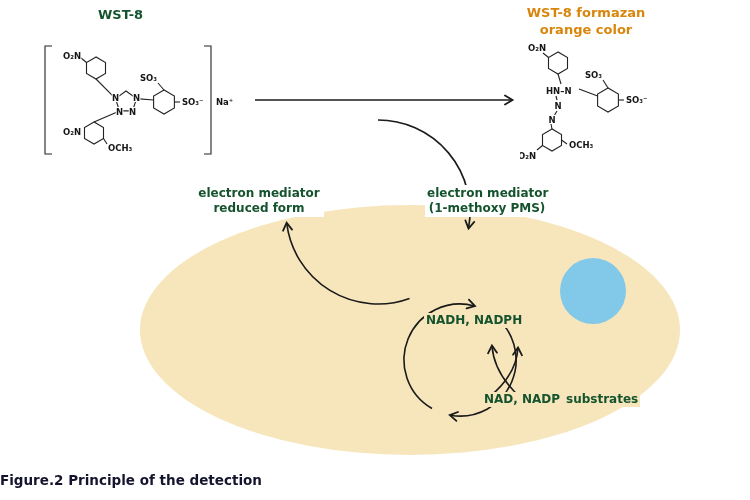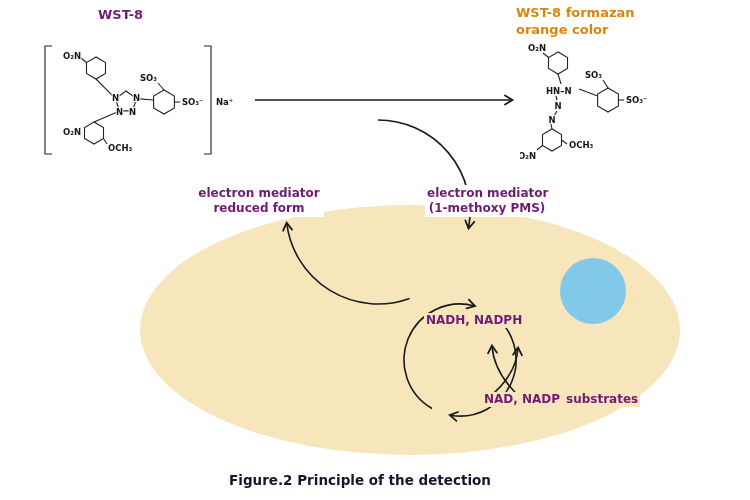--- a/index.html
+++ b/index.html
@@ -1,29 +1,29 @@
 <!DOCTYPE html>
 <html><head>
 <meta charset="utf-8">
 <style>
   html,body{margin:0;padding:0;background:#fff;}
   .stage{position:relative;width:750px;height:500px;background:#fff;
          font-family:"DejaVu Sans",sans-serif;overflow:hidden;}
-  .lbl{position:absolute;font-weight:bold;color:#701a75;line-height:1.25;white-space:nowrap;}
+  .lbl{position:absolute;font-weight:bold;color:#14532d;line-height:1.25;white-space:nowrap;}
   .hdr{font-size:13px;}
-  .formazan-hdr{color:#D8860B;text-align:left;width:140px;white-space:normal;line-height:1.3;}
+  .formazan-hdr{color:#D8860B;text-align:center;width:140px;white-space:normal;line-height:1.3;}
   .med{font-size:12px;text-align:center;background:#ffffff;padding:1px 2px;}
   .cell-ellipse{position:absolute;left:140px;top:205px;width:540px;height:250px;
                 border-radius:50%;background:#F7E6BC;}
   .nucleus{position:absolute;left:560px;top:258px;width:66px;height:66px;
            border-radius:50%;background:#82C8E8;}
   .viable{font-size:22px;color:#E18A00;letter-spacing:.5px;}
   .inner-lbl{font-size:12px;}
   .mask{background:#F7E6BC;padding:0 2px;}
-  .caption{font-size:13.5px;color:#14142e;text-align:center;width:720px;left:0;}
+  .caption{font-size:13.5px;color:#14142e;text-align:left;width:720px;left:0;}
   svg{position:absolute;}
   .overlay{left:0;top:0;}
   .chem text{font-size:8.5px;font-weight:bold;fill:#151515;
              paint-order:stroke;stroke:#ffffff;stroke-width:2px;}
   .chem .ring{fill:none;stroke:#222;stroke-width:1.1;}
   .chem .bond{stroke:#222;stroke-width:1.1;fill:none;}
   .arrowline{stroke:#1a1a1a;stroke-width:1.6;fill:none;}
 </style>
 </head>
 <body>

